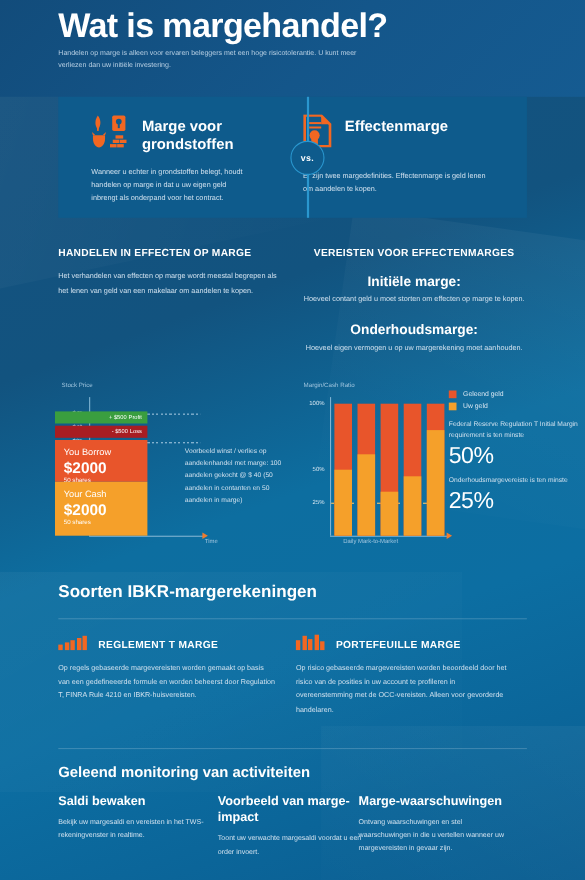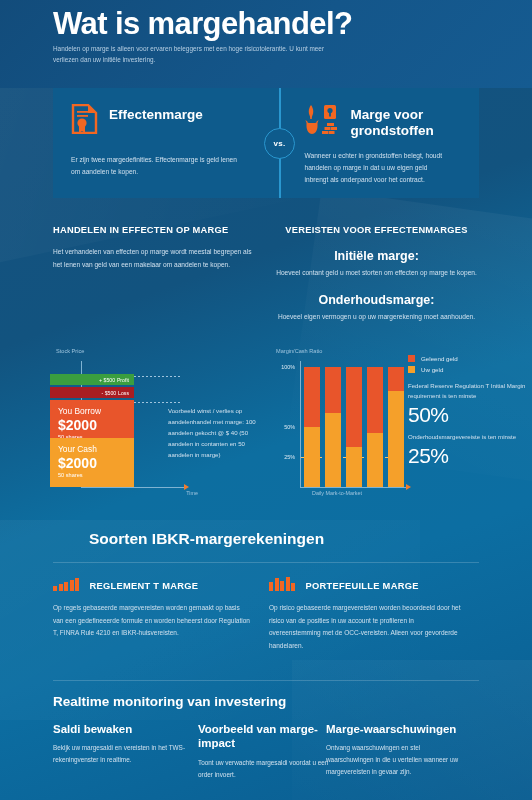--- a/index.html
+++ b/index.html
@@ -138,21 +138,21 @@
   .legend{position:absolute;left:408px;top:355px;width:120px;}
   .lg-row{display:flex;align-items:center;gap:6px;margin-bottom:4px;}
   .lg-sw{width:7px;height:7px;display:block;}
   .lg-lbl{font-size:6.2px;color:#dbe8f3;}
   .stat-cap{margin-top:8px;font-size:6.1px;line-height:1.65;color:#cfe0ee;}
   .stat-num{font-size:21px;font-weight:300;color:#fff;line-height:1.1;margin-top:2px;letter-spacing:-.5px;}
   .stat-cap2{margin-top:6px;font-size:6.1px;line-height:1.65;color:#cfe0ee;}
 
   
   .sec3{position:absolute;left:0;top:530px;width:532px;}
-  .s3-title{position:absolute;left:53px;top:0;font-size:15.5px;font-weight:bold;color:#fff;margin-left:36px;}
+  .s3-title{position:absolute;left:53px;top:0;font-size:15.5px;font-weight:bold;color:#fff;}
   .s3-rule{position:absolute;left:53px;top:32px;width:426px;height:1px;background:rgba(255,255,255,.18);}
   .s3-col{position:absolute;top:48px;width:198px;}
   .s3-l{left:53px;} .s3-r{left:269px;}
   .s3-head{display:flex;align-items:flex-end;gap:10px;}
   .s3-h-txt{font-size:9.3px;font-weight:bold;letter-spacing:.3px;color:#fff;}
   .s3-body{margin-top:11px;font-size:6.5px;line-height:1.95;color:#cfe0ee;}
 
   
   .sec4{position:absolute;left:0;top:680px;width:532px;}
   .s4-rule{position:absolute;left:53px;top:0;width:426px;height:1px;background:rgba(255,255,255,.18);}
@@ -177,37 +177,20 @@
   <div class="deco deco-c"></div>
   <div class="deco deco-d"></div>
 
   <div class="hero">
     <div class="hero-title">Wat is margehandel?</div>
     <div class="hero-sub">Handelen op marge is alleen voor ervaren beleggers met een hoge risicotolerantie. U kunt meer verliezen dan uw initiële investering.</div>
   </div>
 
   <div class="compare">
     <div class="compare-inner">
-      <div class="col col-left">
-        <div class="col-head">
-          <span class="ic">
-            <svg width="27" height="30" viewBox="0 0 27 30">
-              <path d="M2 1 h15 l8 8 v20 h-23 z" fill="none" stroke="#f26722" stroke-width="2.4"></path>
-              <path d="M17 1 v8 h8" fill="#f26722"></path>
-              <rect x="6" y="7" width="11" height="1.8" fill="#f26722"></rect>
-              <rect x="6" y="11" width="11" height="1.8" fill="#f26722"></rect>
-              <circle cx="11" cy="19" r="4.6" fill="#f26722"></circle>
-              <path d="M8 22 l0 7 l3-2 l3 2 l0-7z" fill="#f26722"></path>
-            </svg>
-          </span>
-          <div class="card-title">Effectenmarge</div>
-        </div>
-        <div class="card-body">Er zijn twee margedefinities. Effectenmarge is geld lenen om aandelen te kopen.</div>
-      </div>
-
       <div class="col col-right">
         <div class="col-head">
           <span class="ic">
             <svg width="35" height="32" viewBox="0 0 35 32">
               <path d="M6 1 c3 4 3 9 0 13 c-3-4-3-9 0-13z" fill="#f26722"></path>
               <rect x="5.2" y="9" width="1.6" height="6" fill="#f26722"></rect>
               <rect x="19" y="1" width="12" height="14" rx="1.5" fill="#f26722"></rect>
               <circle cx="25" cy="6.5" r="2.6" fill="#0e5b8c"></circle>
               <rect x="24.1" y="8.5" width="1.8" height="4" fill="#0e5b8c"></rect>
               <path d="M1.5 19 h11 v3 c0 5-2.8 8-5.5 8 s-5.5-3-5.5-8z" fill="#f26722"></path>
@@ -217,20 +200,37 @@
               <rect x="19.5" y="23" width="6" height="3" fill="#f26722"></rect>
               <rect x="26" y="23" width="6" height="3" fill="#f26722"></rect>
               <rect x="17" y="27" width="6" height="3" fill="#f26722"></rect>
               <rect x="23.5" y="27" width="6" height="3" fill="#f26722"></rect>
             </svg>
           </span>
           <div class="card-title">Marge voor grondstoffen</div>
         </div>
         <div class="card-body">Wanneer u echter in grondstoffen belegt, houdt handelen op marge in dat u uw eigen geld inbrengt als onderpand voor het contract.</div>
       </div>
+
+      <div class="col col-left">
+        <div class="col-head">
+          <span class="ic">
+            <svg width="27" height="30" viewBox="0 0 27 30">
+              <path d="M2 1 h15 l8 8 v20 h-23 z" fill="none" stroke="#f26722" stroke-width="2.4"></path>
+              <path d="M17 1 v8 h8" fill="#f26722"></path>
+              <rect x="6" y="7" width="11" height="1.8" fill="#f26722"></rect>
+              <rect x="6" y="11" width="11" height="1.8" fill="#f26722"></rect>
+              <circle cx="11" cy="19" r="4.6" fill="#f26722"></circle>
+              <path d="M8 22 l0 7 l3-2 l3 2 l0-7z" fill="#f26722"></path>
+            </svg>
+          </span>
+          <div class="card-title">Effectenmarge</div>
+        </div>
+        <div class="card-body">Er zijn twee margedefinities. Effectenmarge is geld lenen om aandelen te kopen.</div>
+      </div>
     </div>
   </div>
   <div class="divider-line"></div>
   <div class="vs-badge">vs.</div>
 
   <div class="sec2">
     <div class="s2-left">
       <div class="kicker">HANDELEN IN EFFECTEN OP MARGE</div>
       <div class="kicker-body">Het verhandelen van effecten op marge wordt meestal begrepen als het lenen van geld van een makelaar om aandelen te kopen.</div>
     </div>
@@ -352,21 +352,21 @@
             <i style="height:8px"></i>
         </span>
         <span class="s3-h-txt">PORTEFEUILLE MARGE</span>
       </div>
       <div class="s3-body">Op risico gebaseerde margevereisten worden beoordeeld door het risico van de posities in uw account te profileren in overeenstemming met de OCC-vereisten. Alleen voor gevorderde handelaren.</div>
     </div>
   </div>
 
   <div class="sec4">
     <div class="s4-rule"></div>
-    <div class="s4-title">Realtime monitoring van investering</div>
+    <div class="s4-title">Geleend monitoring van activiteiten</div>
 
     <div class="s4-col s4-1">
       <div class="s4-h">Saldi bewaken</div>
       <div class="s4-b">Bekijk uw margesaldi en vereisten in het TWS-rekeningvenster in realtime.</div>
     </div>
     <div class="s4-col s4-2">
       <div class="s4-h">Voorbeeld van marge-impact</div>
       <div class="s4-b">Toont uw verwachte margesaldi voordat u een order invoert.</div>
     </div>
     <div class="s4-col s4-3">

